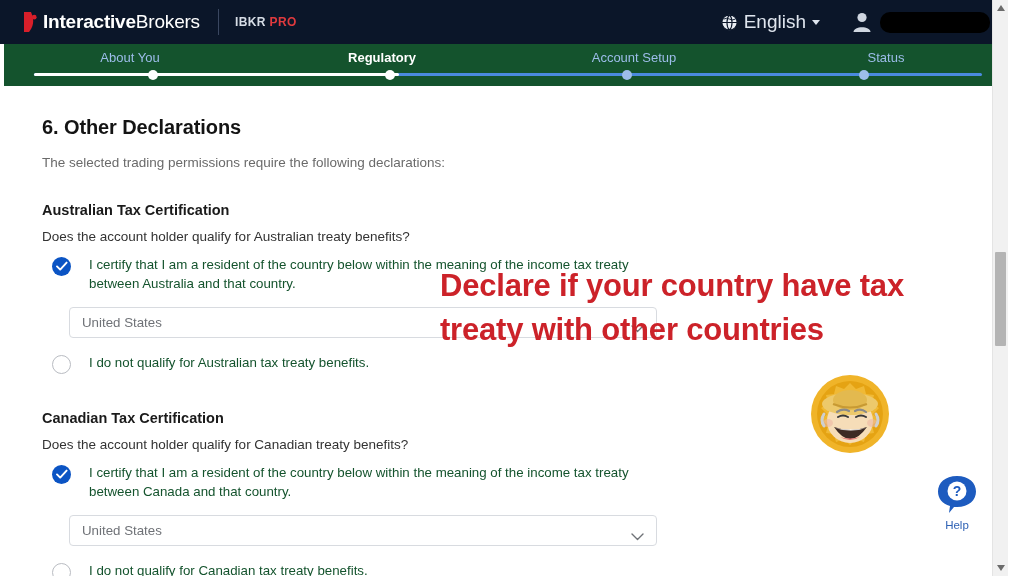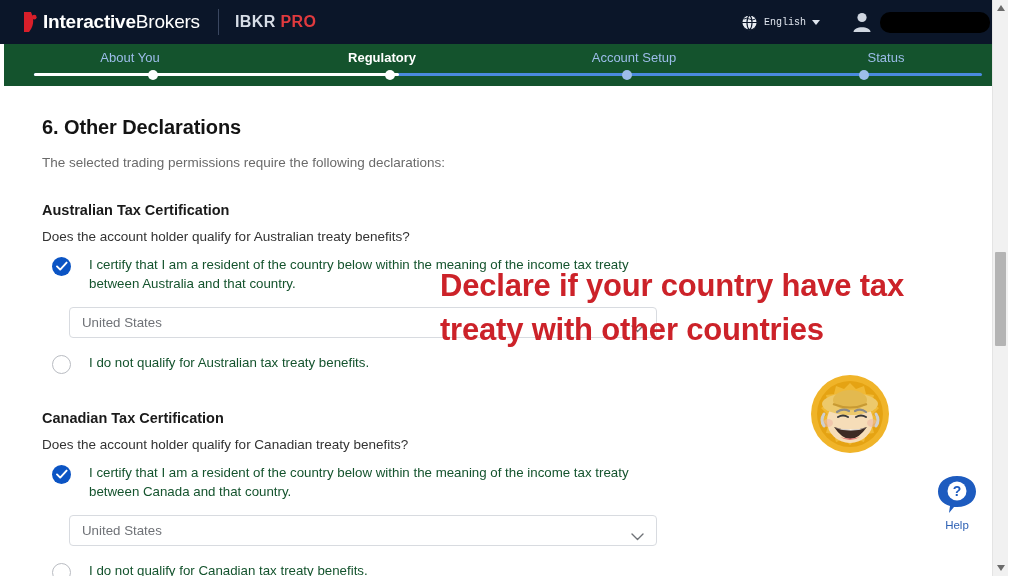--- a/index.html
+++ b/index.html
@@ -52,41 +52,40 @@
   }
   .brand-name .b1 { font-weight: 700; }
   .brand-name .b2 { font-weight: 400; }
   .brand-divider {
     width: 1px;
     height: 26px;
     background: #3a4760;
     margin: 0 16px 0 18px;
   }
   .ibkr-pro {
-    font-size: 16px;
+    font-size: 12px;
     font-weight: 700;
     letter-spacing: 0.4px;
     white-space: nowrap;
   }
   .ibkr-pro .ibkr { color: #d7dde6; }
   .ibkr-pro .pro { color: #e03a3e; }
 
   .topbar-right {
     margin-left: auto;
     display: flex;
     align-items: center;
     margin-right: 18px;
   }
   .lang {
     display: flex;
     align-items: center;
     color: #dfe5ee;
-    font-size: 10px;
+    font-size: 19px;
     cursor: pointer;
-    font-family: Liberation Mono, monospace;
   }
   .globe-icon { margin-right: 6px; display: block; }
   .caret {
     width: 0; height: 0;
     border-left: 4px solid transparent;
     border-right: 4px solid transparent;
     border-top: 5px solid #dfe5ee;
     margin-left: 6px;
   }
   .user-area {

